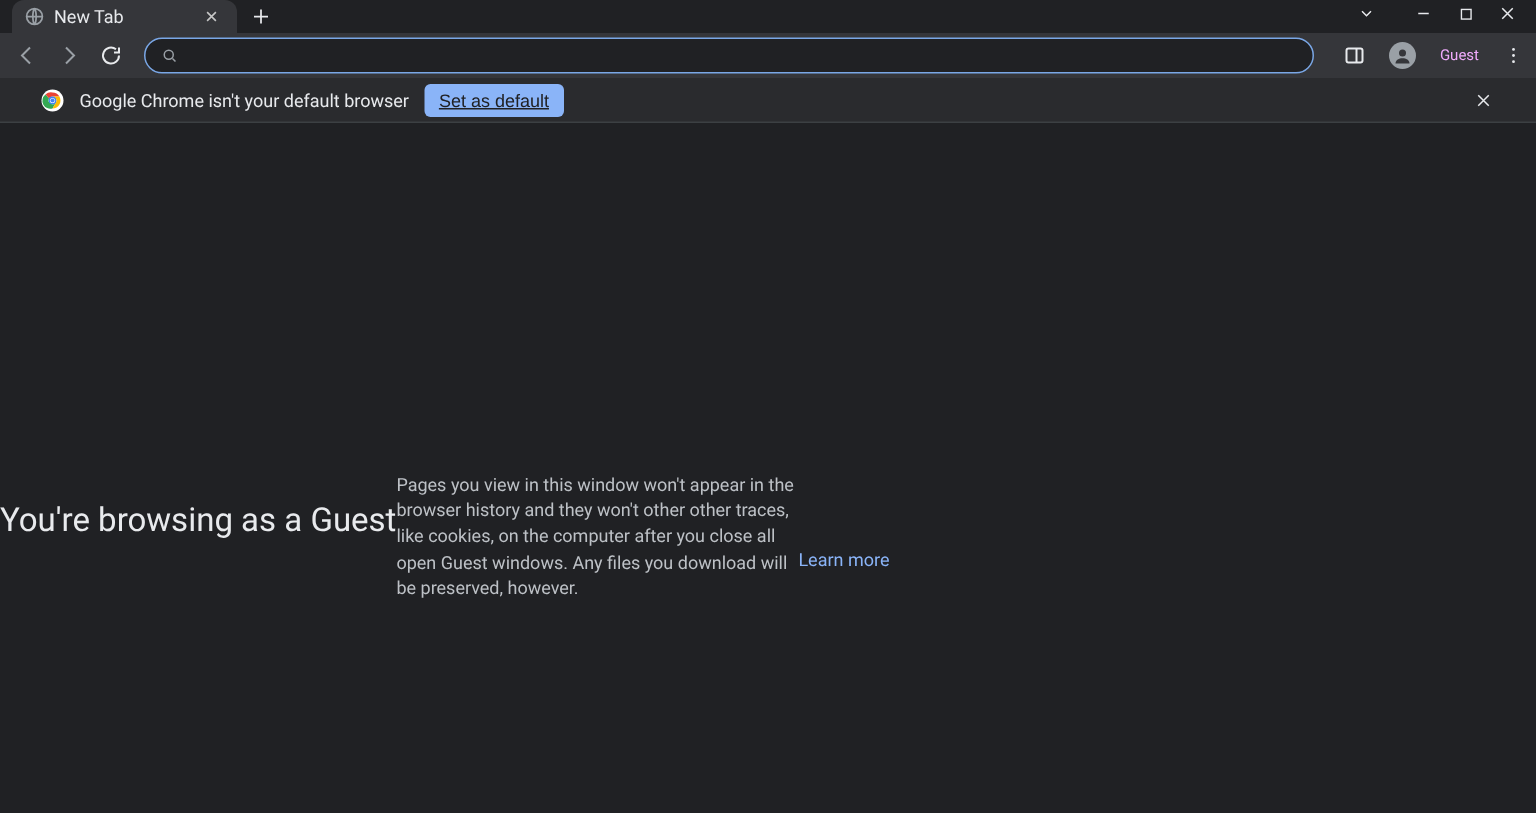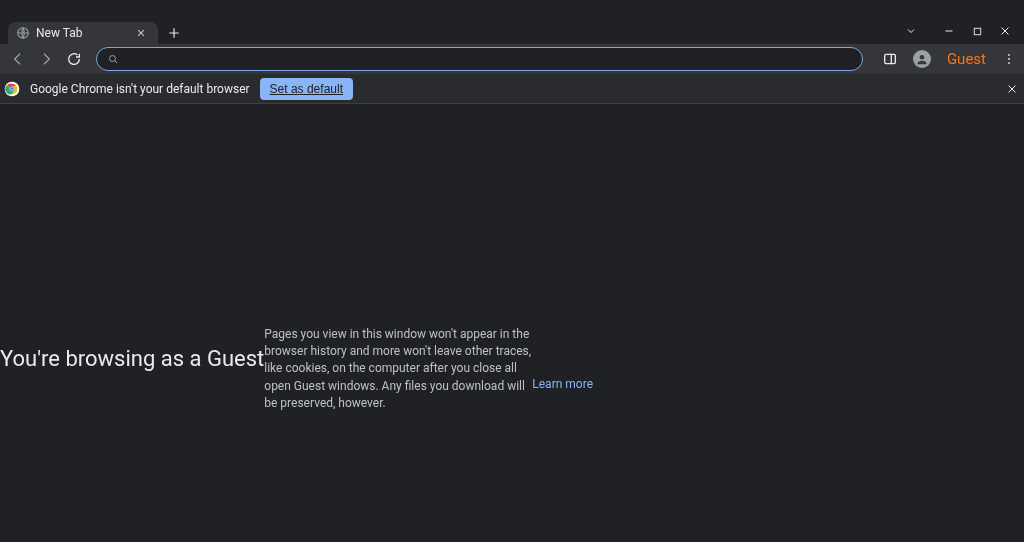--- a/index.html
+++ b/index.html
@@ -11,21 +11,20 @@
     display: flex;
     flex-direction: column;
   }
 
   
   .titlebar {
     height: 22px;
     background: #202124;
     display: flex;
     align-items: flex-end;
-    margin-top: 22px;
   }
   .tabstrip {
     display: flex;
     align-items: flex-end;
     padding-left: 8px;
     flex: 1;
     height: 100%;
   }
   .tab {
     height: 22px;
@@ -98,36 +97,36 @@
     caret-color:#e8eaed;
   }
   .rightcluster { display:flex; align-items:center; gap:6px; padding-left:4px;}
   .iconbtn {
     width:26px; height:24px; display:flex; align-items:center; justify-content:center;
     color:#e8eaed; cursor:pointer; border-radius:4px;
   }
   .profile-chip {
     display:flex; align-items:center; gap:16px;
     height:24px; padding:0 8px 0 4px; border-radius:14px;
-    cursor:pointer; color:#f97316; font-size:15px;
+    cursor:pointer; color:#f0abfc; font-size:10px;
   }
   .avatar {
     width:18px;height:18px;border-radius:50%;
     background:#9aa0a6;
     display:flex;align-items:center;justify-content:center;
   }
   .overflow-dots { letter-spacing:2px; font-size:14px; padding:0 2px; cursor:pointer; color:#e8eaed;}
 
   
   .infobar {
     height:30px;
     background:#2a2b2e;
     border-bottom:1px solid #3c4043;
     display:flex; align-items:center;
-    padding:0 4px; gap:10px;
+    padding:0 27px; gap:10px;
     color:#e8eaed; font-size:12px;
   }
   .chrome-logo { width:16px; height:16px; }
   .setdefault-btn {
     background:#8ab4f8; color:#202124;
     border:none; border-radius:4px;
     font-size:12px; padding:4px 10px;
     cursor:pointer;
     text-decoration:underline;
   }
@@ -280,15 +279,15 @@
   <span class="spacer"></span>
   <span class="dismiss">
     <svg viewBox="0 0 24 24" width="12" height="12" stroke="currentColor" stroke-width="2">
         <path d="M5 5l14 14M19 5L5 19"></path>
       </svg>
   </span>
 </div>
 
 <div class="content">
   <div class="guest-title">You're browsing as a Guest</div>
-  <div class="guest-body">Pages you view in this window won't appear in the browser history and more won't leave other traces, like cookies, on the computer after you close all open Guest windows. Any files you download will be preserved, however.</div>
+  <div class="guest-body">Pages you view in this window won't appear in the browser history and they won't other other traces, like cookies, on the computer after you close all open Guest windows. Any files you download will be preserved, however.</div>
   <a class="learn-more">Learn more</a>
 </div>
 
 </body></html>

